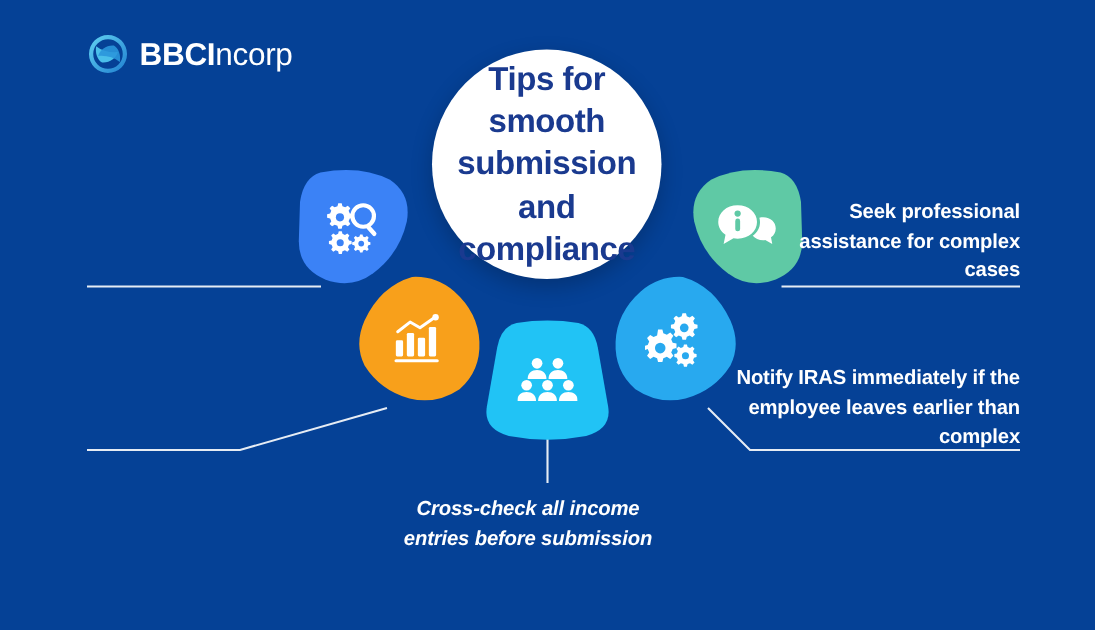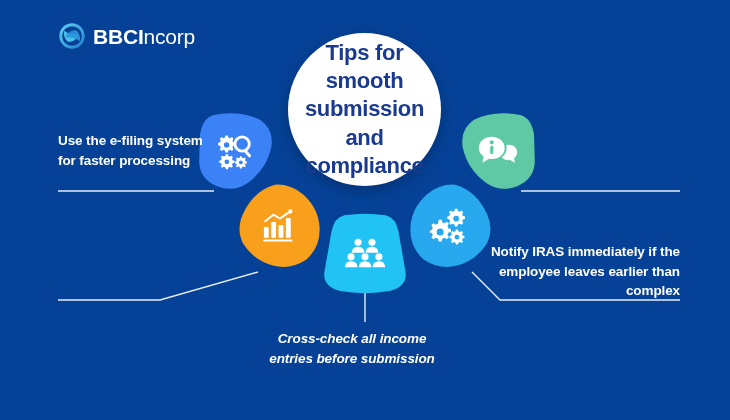--- a/index.html
+++ b/index.html
@@ -215,17 +215,17 @@
         <path d="M28.6 25 l2.2 0 .5 1.9 1.8.7 1.7-1.1 1.6 1.6-1.1 1.7.7 1.8 1.9.5v2.2l-1.9.5-.7 1.8 1.1 1.7-1.6 1.6-1.7-1.1-1.8.7-.5 1.9h-2.2l-.5-1.9-1.8-.7-1.7 1.1-1.6-1.6 1.1-1.7-.7-1.8-1.9-.5v-2.2l1.9-.5.7-1.8-1.1-1.7 1.6-1.6 1.7 1.1 1.8-.7z"></path>
         <circle cx="29.7" cy="33.3" r="2.6" fill="#28a9ef"></circle>
       </g>
     </svg>
   </div>
 
   <div class="center-circle">
     <div class="center-title">Tips for smooth submission and compliance</div>
   </div>
 
-  <div class="label left" id="label-efiling">Use the e-filing system for faster processing</div>
   <div class="label ctr" id="label-people">Cross-check all income entries before submission</div>
   <div class="label right" id="label-notify">Notify IRAS immediately if the employee leaves earlier than complex</div>
+  <div class="label right" id="label-advice">Seek professional assistance for complex cases</div>
 
 </div>
 
 </body></html>

